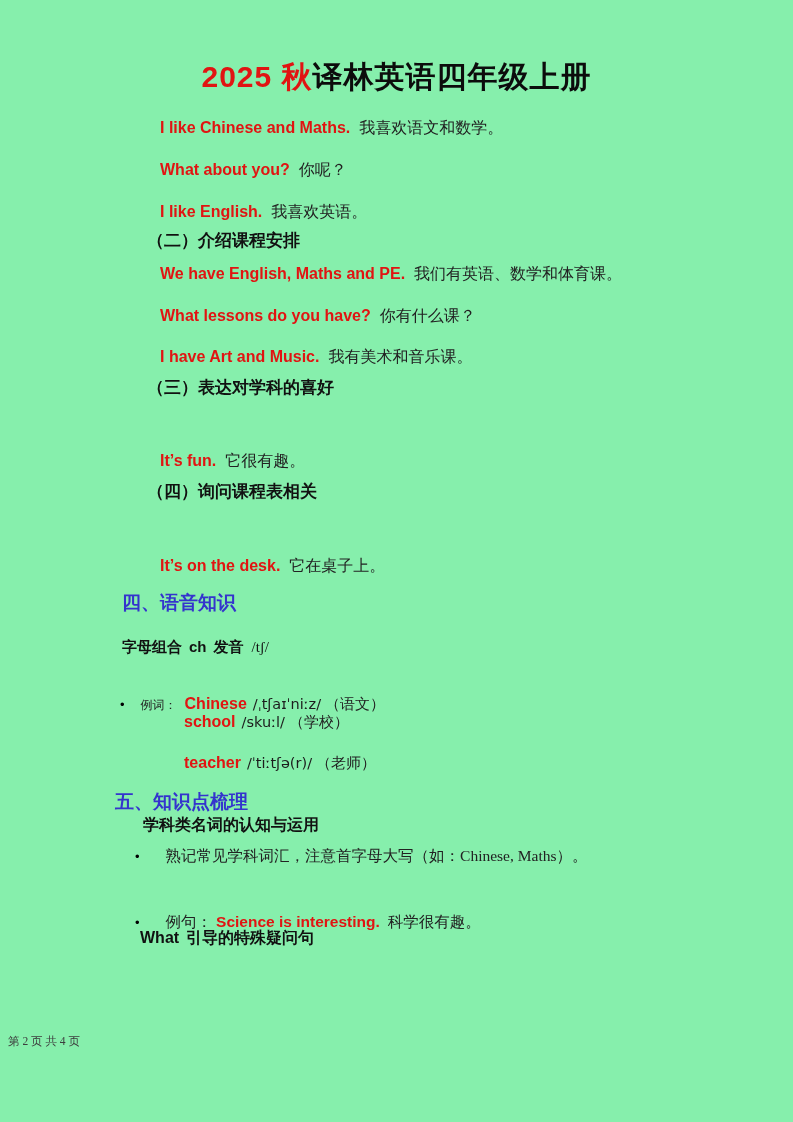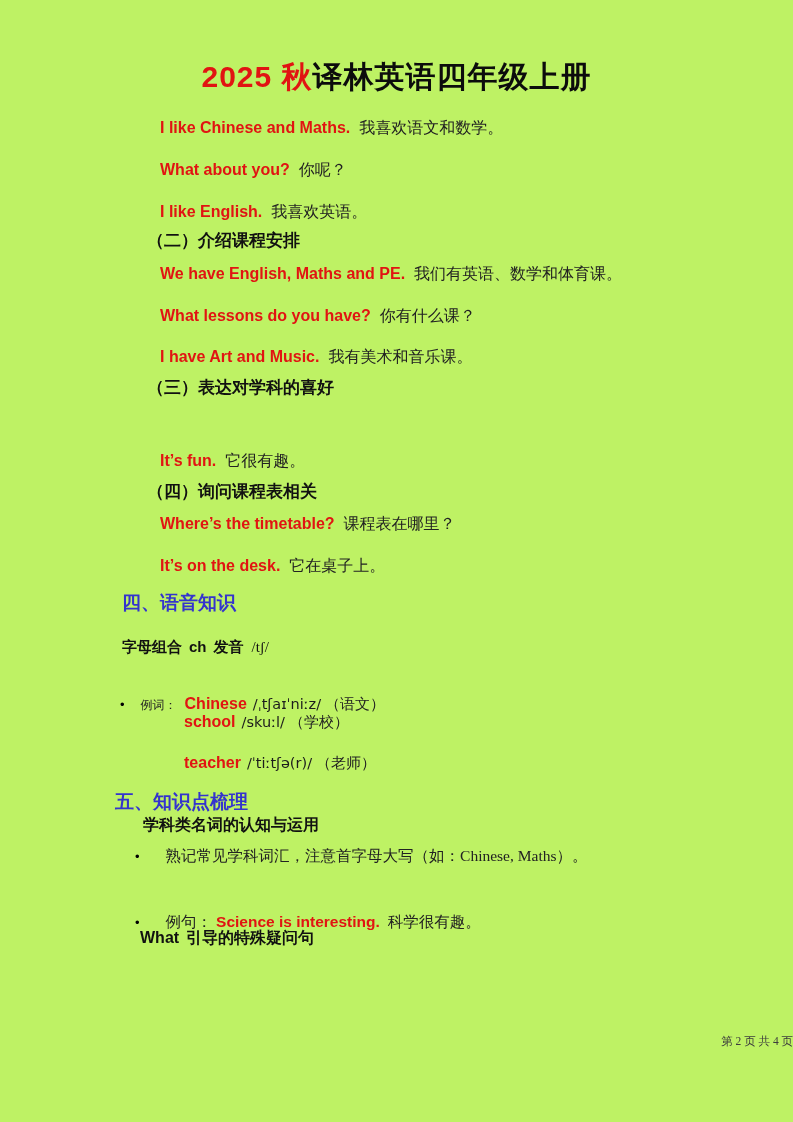--- a/index.html
+++ b/index.html
@@ -10,21 +10,21 @@
   html, body { background: #ffffff; }
   body {
     width: 793px; height: 1122px;
     font-family: "Liberation Sans", sans-serif;
     color: #1a1a1a;
     position: relative;
     overflow: hidden;
   }
   .page {
     position: absolute; inset: 0;
-    background: #bef264;
+    background: #86efac;
   }
   .line {
     position: absolute;
     white-space: nowrap;
     line-height: 1.3;
   }
   .doc-title {
     left: 0; right: 0; top: 57px;
     text-align: center;
     font-size: 30px;
@@ -122,24 +122,25 @@
     color: var(--red);
     font-weight: 700;
     font-size: 15.5px;
     font-family: "Liberation Sans", "DejaVu Sans", sans-serif;
     margin-left: 4px;
     margin-top: 24px;
   }
   .after-red { margin-left: 8px; }
   .footer {
     left: 0; right: 0; top: 1034px;
-    text-align: right;
+    text-align: left;
     font-size: 11.5px;
     color: #3d3d3d;
     font-family: "Liberation Serif", "DejaVu Serif", serif;
+    padding-left: 8px;
   }
 </style>
 </head>
 <body>
 
 <div class="page">
 
   <div class="line doc-title">
     <span class="t-red">2025 秋</span><span class="t-black">译林英语四年级上册</span>
   </div>
@@ -167,23 +168,20 @@
   </div>
 
   <div class="line sub-heading" style="left:147px; top:377px;">（三）表达对学科的喜好</div>
 
   <div class="line" style="left:160px; top:451px;">
     <span class="en-red">It’s fun.</span><span class="zh">它很有趣。</span>
   </div>
 
   <div class="line sub-heading" style="left:147px; top:481px;">（四）询问课程表相关</div>
 
-  <div class="line" style="left:160px; top:514px;">
-    <span class="en-red">Where’s the timetable?</span><span class="zh">课程表在哪里？</span>
-  </div>
   <div class="line" style="left:160px; top:556px;">
     <span class="en-red">It’s on the desk.</span><span class="zh">它在桌子上。</span>
   </div>
 
   <div class="line blue-heading" style="left:115px; top:591px;margin-left:7px;">四、语音知识</div>
 
   <div class="line rule-line" style="left:122px; top:637px;">
     <span>字母组合</span><span class="latin">ch</span><span>发音</span><span class="ipa">/tʃ/</span>
   </div>
 

